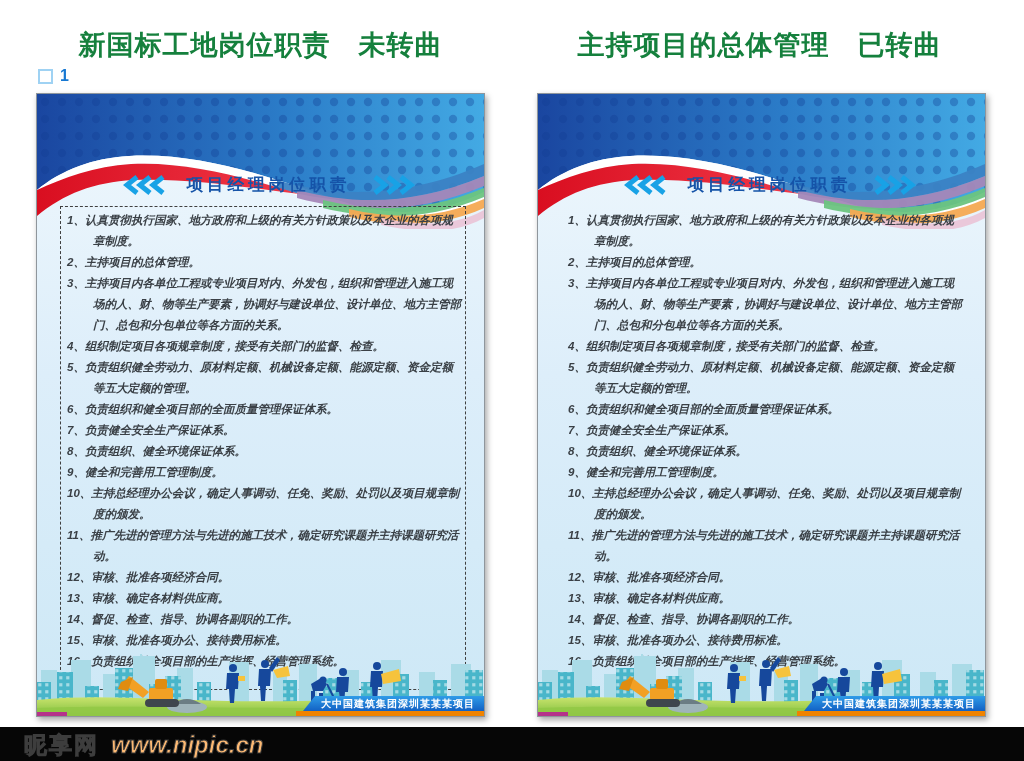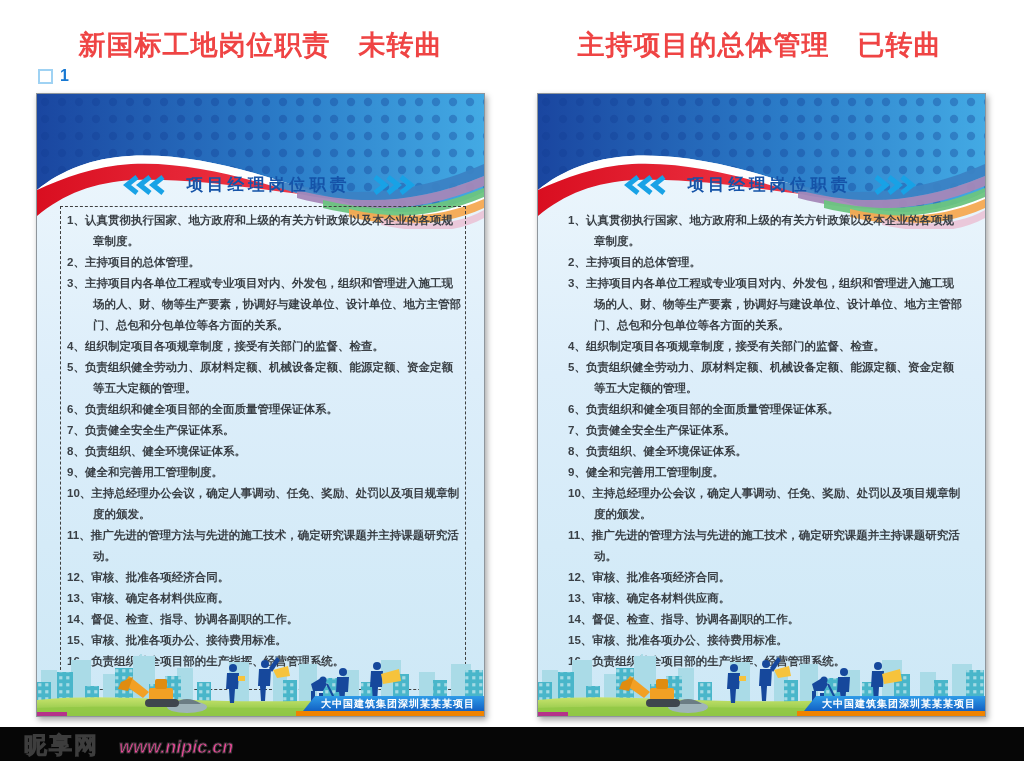--- a/index.html
+++ b/index.html
@@ -2,21 +2,21 @@
 <html><head>
 <meta charset="utf-8">
 <style>
   html,body{margin:0;padding:0;}
   body{
     width:1024px;height:761px;position:relative;background:#ffffff;
     font-family:"Liberation Sans","DejaVu Sans",sans-serif;overflow:hidden;
   }
   .main-title{
     position:absolute;top:27px;height:34px;text-align:center;
-    font-size:27px;font-weight:bold;color:#ef4444;letter-spacing:1px;white-space:nowrap;
+    font-size:27px;font-weight:bold;color:#15803d;letter-spacing:1px;white-space:nowrap;
   }
   .main-title.left{left:36px;width:449px;}
   .main-title.right{left:536px;width:447px;}
   .page-marker{position:absolute;left:38px;top:68px;display:flex;align-items:center;gap:7px;}
   .page-marker .sq{width:11px;height:11px;border:2px solid #9fd2f3;background:transparent;}
   .page-marker .num{color:#1778d2;font-size:16px;font-weight:bold;line-height:1;}
 
   .poster{
     position:absolute;top:93px;width:447px;height:622px;
     background:linear-gradient(180deg,#f0f8fd 0%,#ddeefa 45%,#cde8f6 100%);
@@ -25,46 +25,46 @@
   .poster.left{left:36px;}
   .poster.right{left:537px;}
   .wave-svg{position:absolute;top:0;left:0;display:block;}
   .poster-title-row{
     position:absolute;top:78px;left:0;right:0;height:26px;
     display:flex;align-items:center;justify-content:center;gap:20px;padding-left:16px;
   }
   .poster-title{font-size:16.5px;font-weight:bold;color:#1553a8;letter-spacing:4px;white-space:nowrap;}
   .resp-list{
     position:absolute;top:116px;left:30px;right:20px;margin:0;padding:0;list-style:none;
-    font-size:11.5px;line-height:21px;color:#3a4046;font-weight:600;
+    font-size:11.5px;line-height:21px;color:#3a4046;font-weight:600;font-style:italic;
   }
   .resp-list li{margin:0;text-indent:-26px;padding-left:26px;}
   .selection-box{
     position:absolute;left:23px;top:112px;width:404px;height:482px;
     border:1px dashed #3f3f3f;pointer-events:none;
   }
   .city-svg{position:absolute;bottom:0;left:0;display:block;}
   .banner{
     position:absolute;right:0;bottom:5px;height:15px;line-height:15px;
     padding:0 9px 0 18px;background:linear-gradient(180deg,#2f9ce8,#1261c4);
     color:#fff;font-size:10px;font-weight:bold;letter-spacing:1px;white-space:nowrap;
     clip-path:polygon(12px 0,100% 0,100% 100%,0 100%);
     text-align:right;
   }
   .banner-strip{position:absolute;right:0;bottom:0;height:5px;width:188px;background:#f08300;}
   .magenta-strip{position:absolute;left:0;bottom:0;height:4px;width:30px;background:#b5338a;}
 
   .watermark-bar{position:absolute;left:0;top:727px;width:1024px;height:34px;background:#060606;}
-  .wm-left{position:absolute;left:24px;top:3px;display:flex;gap:20px;align-items:baseline;}
+  .wm-left{position:absolute;left:24px;top:3px;display:flex;gap:12px;align-items:baseline;}
   .wm-logo{
     font-size:23px;font-weight:bold;letter-spacing:2px;color:#0c0c0c;
     -webkit-text-stroke:1px #3d3d3d;
   }
   .wm-url{
-    font-size:18px;font-weight:bold;font-style:italic;color:#ec4899;
+    font-size:24px;font-weight:bold;font-style:italic;color:#fdba74;
     -webkit-text-stroke:1px #363636;
   }
   .wm-id{
     position:absolute;right:6px;top:3px;height:27px;line-height:27px;
     background:#a6a6a6;color:#dcdcdc;font-size:13.5px;padding:0 10px;white-space:nowrap;
   }
 </style>
 </head>
 <body>
 

